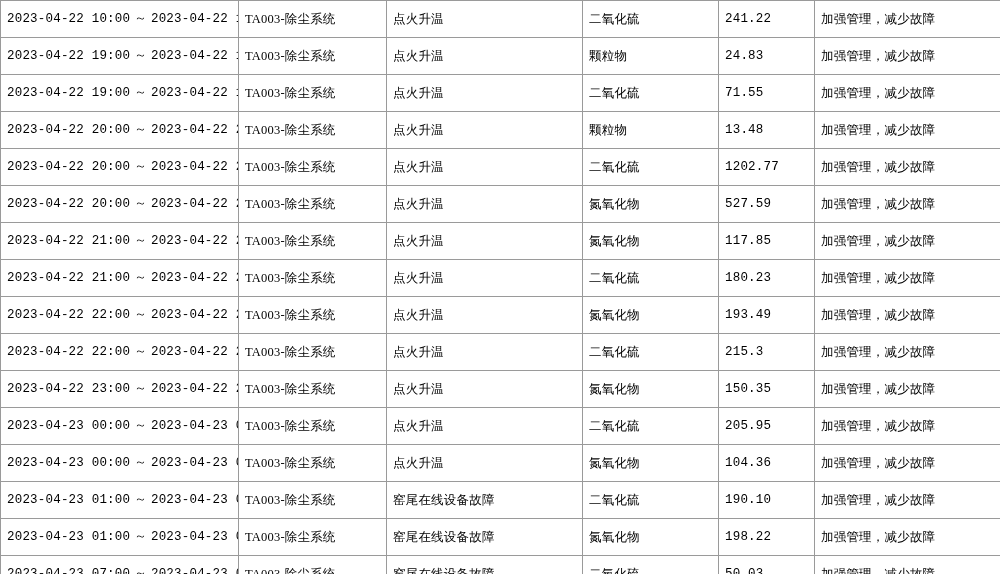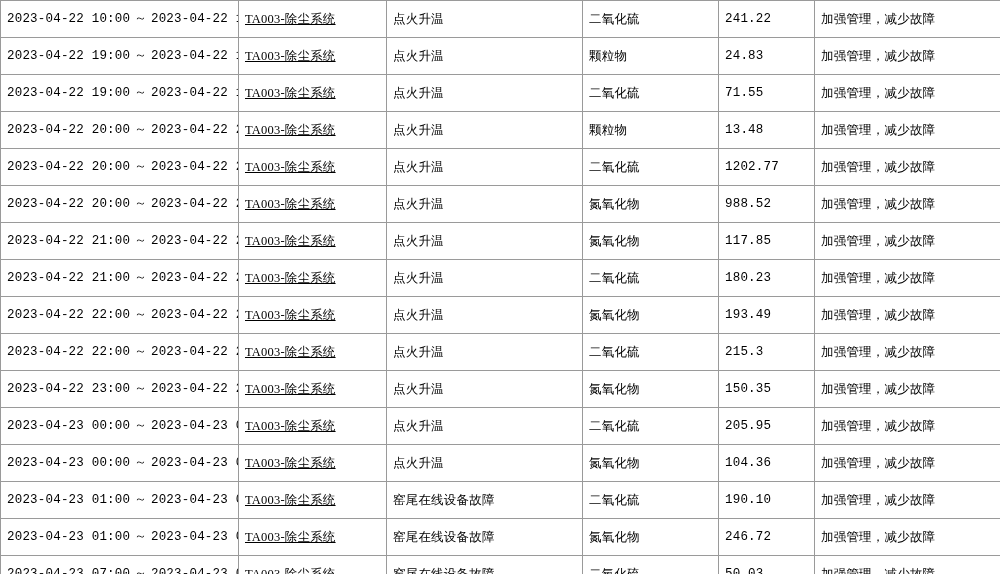--- a/index.html
+++ b/index.html
@@ -46,21 +46,20 @@
   col.c-value { width: 96px; }
   col.c-measure { width: 186px; }
 
   td.period {
     font-family: "Liberation Mono", "DejaVu Sans Mono", monospace;
     font-size: 11.5px;
     letter-spacing: 0px;
   }
   td.system {
     font-size: 12px;
-    text-decoration: underline;
   }
   td.value {
     font-family: Liberation Mono, monospace;
     font-size: 11.5px;
   }
   .tilde {
     display: inline-block;
     padding: 0 4px;
   }
 </style>
@@ -116,21 +115,21 @@
           <td class="reason">点火升温</td>
           <td class="pollutant">二氧化硫</td>
           <td class="value">1202.77</td>
           <td class="measure">加强管理，减少故障</td>
         </tr>
         <tr>
           <td class="period"><span>2023-04-22 20:00</span><span class="tilde">～</span><span>2023-04-22 20:59</span></td>
           <td class="system">TA003-除尘系统</td>
           <td class="reason">点火升温</td>
           <td class="pollutant">氮氧化物</td>
-          <td class="value">988.52</td>
+          <td class="value">527.59</td>
           <td class="measure">加强管理，减少故障</td>
         </tr>
         <tr>
           <td class="period"><span>2023-04-22 21:00</span><span class="tilde">～</span><span>2023-04-22 21:59</span></td>
           <td class="system">TA003-除尘系统</td>
           <td class="reason">点火升温</td>
           <td class="pollutant">氮氧化物</td>
           <td class="value">117.85</td>
           <td class="measure">加强管理，减少故障</td>
         </tr>
@@ -188,21 +187,21 @@
           <td class="reason">窑尾在线设备故障</td>
           <td class="pollutant">二氧化硫</td>
           <td class="value">190.10</td>
           <td class="measure">加强管理，减少故障</td>
         </tr>
         <tr>
           <td class="period"><span>2023-04-23 01:00</span><span class="tilde">～</span><span>2023-04-23 01:59</span></td>
           <td class="system">TA003-除尘系统</td>
           <td class="reason">窑尾在线设备故障</td>
           <td class="pollutant">氮氧化物</td>
-          <td class="value">246.72</td>
+          <td class="value">198.22</td>
           <td class="measure">加强管理，减少故障</td>
         </tr>
         <tr>
           <td class="period"><span>2023-04-23 07:00</span><span class="tilde">～</span><span>2023-04-23 07:59</span></td>
           <td class="system">TA003-除尘系统</td>
           <td class="reason">窑尾在线设备故障</td>
           <td class="pollutant">二氧化硫</td>
           <td class="value">50.03</td>
           <td class="measure">加强管理，减少故障</td>
         </tr>

